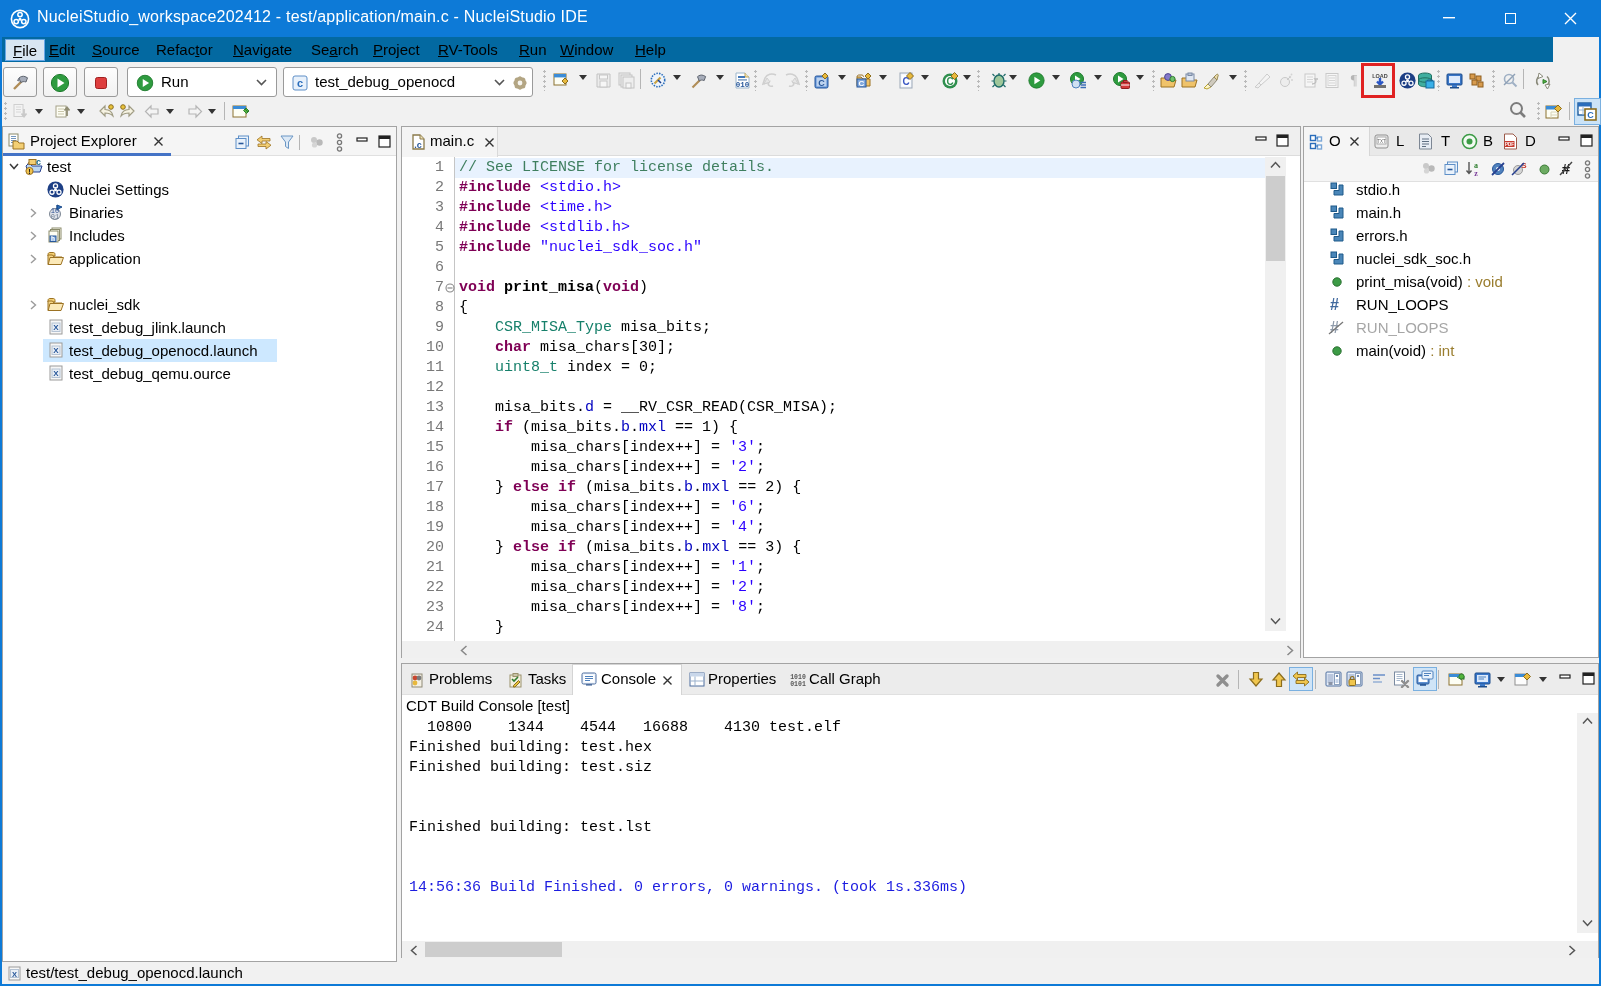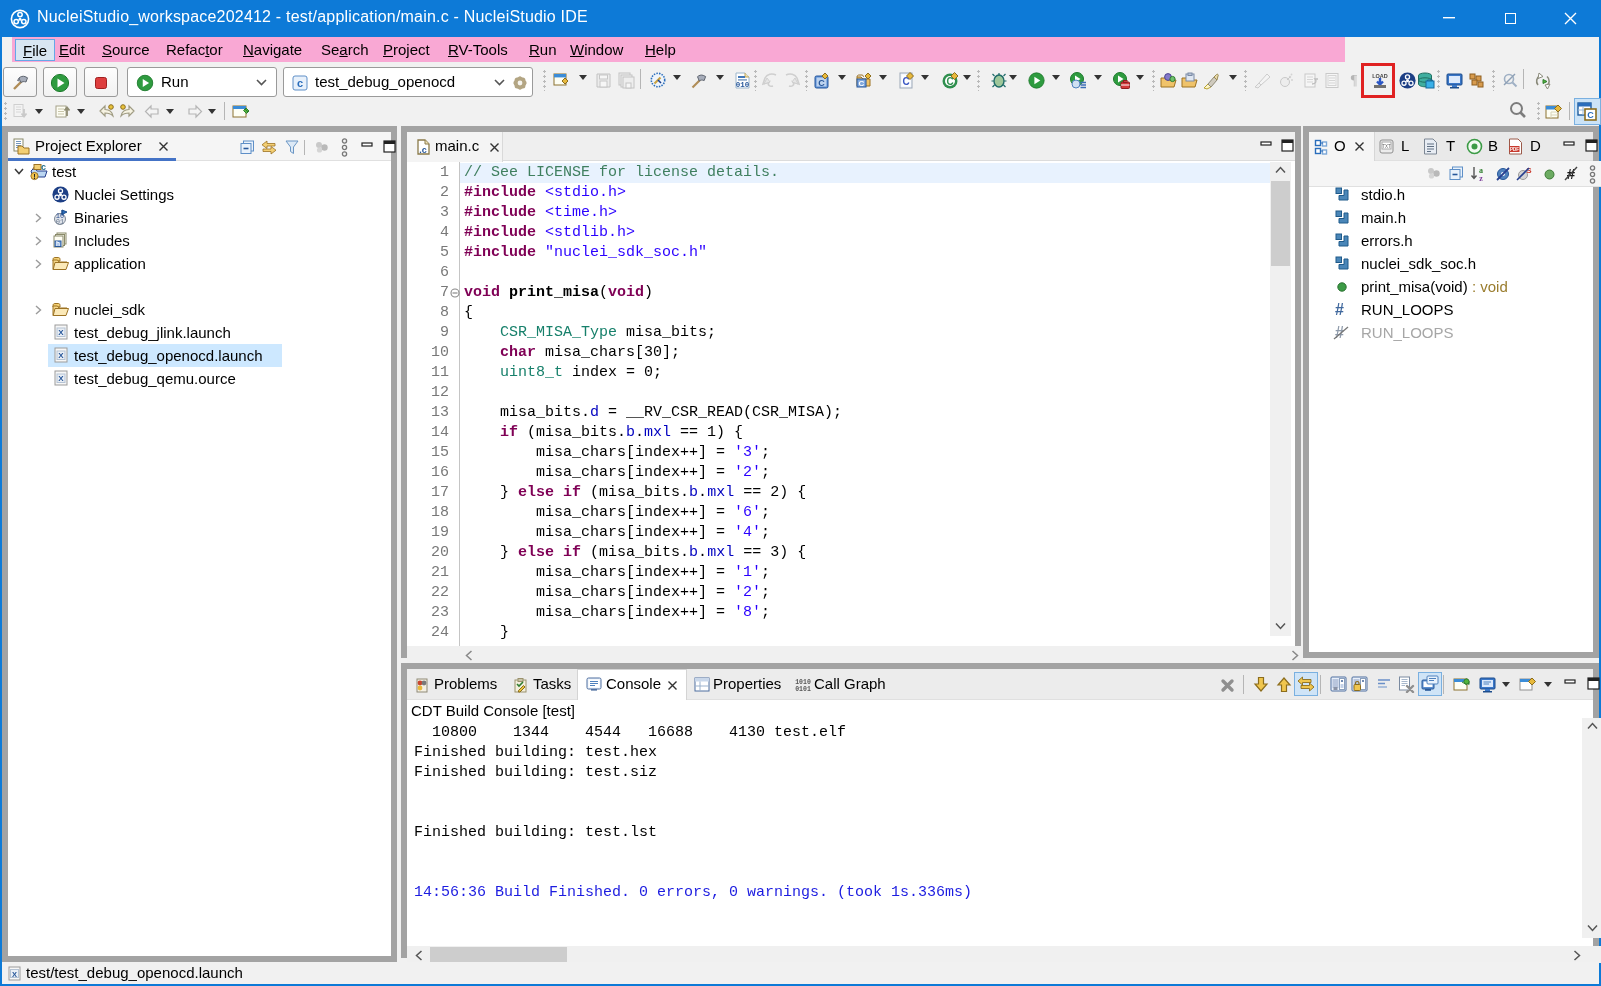--- a/index.html
+++ b/index.html
@@ -4,37 +4,37 @@
 <style>
 *{margin:0;padding:0;box-sizing:border-box}
 html,body{width:1601px;height:986px;overflow:hidden}
 body{font-family:"Liberation Sans",sans-serif;font-size:15px;background:#f1f1f1;position:relative;color:#000}
 .abs{position:absolute}
 svg{display:block}
 
 #titlebar{position:absolute;left:0;top:0;width:1601px;height:37px;background:#0d7ad7;color:#fff}
 #titlebar .title{position:absolute;left:37px;top:8px;font-size:16px;color:#fff;letter-spacing:0.2px}
 
-#menubar{position:absolute;left:12px;top:37px;width:1333px;height:25px;background:#f9a8d4}
+#menubar{position:absolute;left:2px;top:37px;width:1551px;height:25px;background:#0369a1}
 #menubar .mi{position:absolute;top:2px;height:22px;line-height:21px;padding:0 7px;}
 #menubar .mi.sel{background:#d8e6f2;border:1px solid #66a7e8}
 
 #tb1{position:absolute;left:2px;top:62px;width:1597px;height:36px;background:#f1f1f1}
 .tbtn{position:absolute;top:5px;width:34px;height:30px;background:linear-gradient(#fdfdfd,#f2f2f2);border:1px solid #9a9a9a;border-radius:3px}
 .combo{position:absolute;top:5px;height:30px;background:#fff;border:1px solid #9a9a9a;border-radius:3px;line-height:28px}
 .dd{width:0;height:0;border-left:4px solid transparent;border-right:4px solid transparent;border-top:5px solid #333;position:absolute}
 .vdots{position:absolute;width:3px;top:7px;height:22px;background-image:radial-gradient(circle,#b9b9b9 1px,transparent 1.2px);background-size:3px 5px}
 .vsep{position:absolute;width:1px;top:7px;height:20px;background:#b5b5b5}
 .ticon{position:absolute;top:10px}
 #tb2 .ticon{top:5px}
 #tb2 .vdots{top:3px;height:20px}
 #tb2 .dd{top:11px}
 #tb2 .vsep{top:4px;height:18px}
 
-.panel{position:absolute;background:#fff;border:6px solid #a3a3a3}
+.panel{position:absolute;background:#fff;border:1px solid #a3a3a3}
 .tabrow{position:absolute;left:0;top:0;right:0;height:29px;background:#f5f5f5;border-bottom:1px solid #e0e0e0}
 
 .trow{position:absolute;height:23px;line-height:23px;white-space:nowrap}
 
 #editor-code{position:absolute;left:0;top:30px;right:0;bottom:0;background:#fff;font-family:"Liberation Mono",monospace;font-size:15px;line-height:20px;white-space:pre}
 .ln{position:absolute;width:42px;text-align:right;color:#787878}
 .cl{position:absolute;left:57px}
 .kw{color:#7f0055;font-weight:bold}
 .str{color:#2a00ff}
 .cm{color:#3f7f5f}
@@ -837,20 +837,26 @@
       <div class="abs" style="left:26px;top:0;width:14px;font-weight:bold;color:#41699e;font-size:16px">#</div>
       <div class="abs" style="left:52px">RUN_LOOPS</div>
     </div>
   <div class="trow" style="left:0;top:189px;width:100%">
       <div class="abs" style="left:26px;top:0;width:14px;font-weight:bold;color:#8f9bab;font-size:16px">#</div>
       <svg class="abs" style="left:24px;top:4px" width="16" height="16" viewBox="0 0 16 16">
         <path d="M1 14 L15 2" stroke="#777" stroke-width="1.3"></path>
       </svg>
       <div class="abs" style="left:52px;color:#a6a6a6">RUN_LOOPS</div>
     </div>
+  <div class="trow" style="left:0;top:212px;width:100%">
+      <svg class="abs" style="left:28px;top:7px" width="10" height="10" viewBox="0 0 10 10">
+        <circle cx="5" cy="5" r="4.2" fill="#3c9b46" stroke="#2a7031"></circle>
+      </svg>
+      <div class="abs" style="left:52px">main(void) <span style="color:#9a7d2e">: int</span></div>
+    </div>
 </div>
 
 <div id="cons" class="panel" style="left:401px;top:663px;width:1198px;height:295px">
   <div class="tabrow" style="height:31px;background:#ececec">
     <svg class="abs" style="left:8px;top:8px" width="15" height="16" viewBox="0 0 15 16">
         <rect x="2" y="2" width="10" height="13" fill="#f4f0e4" stroke="#8f8a77"></rect>
         <circle cx="5" cy="6" r="2.4" fill="#c9452e"></circle>
         <circle cx="9" cy="6" r="2.4" fill="#7a7a7a"></circle>
         <circle cx="5" cy="11" r="2.4" fill="#e8b93c"></circle>
       </svg>

